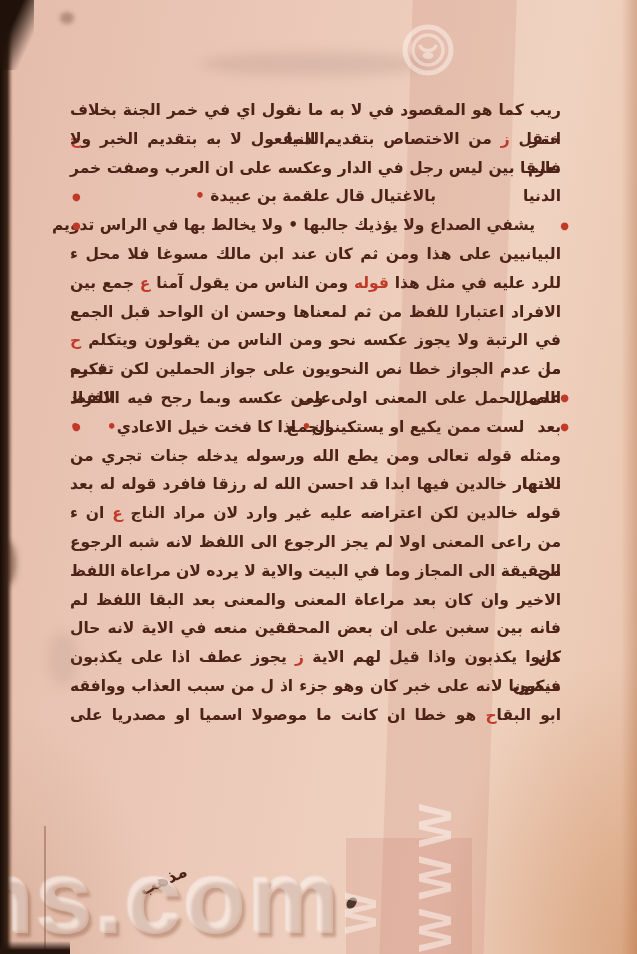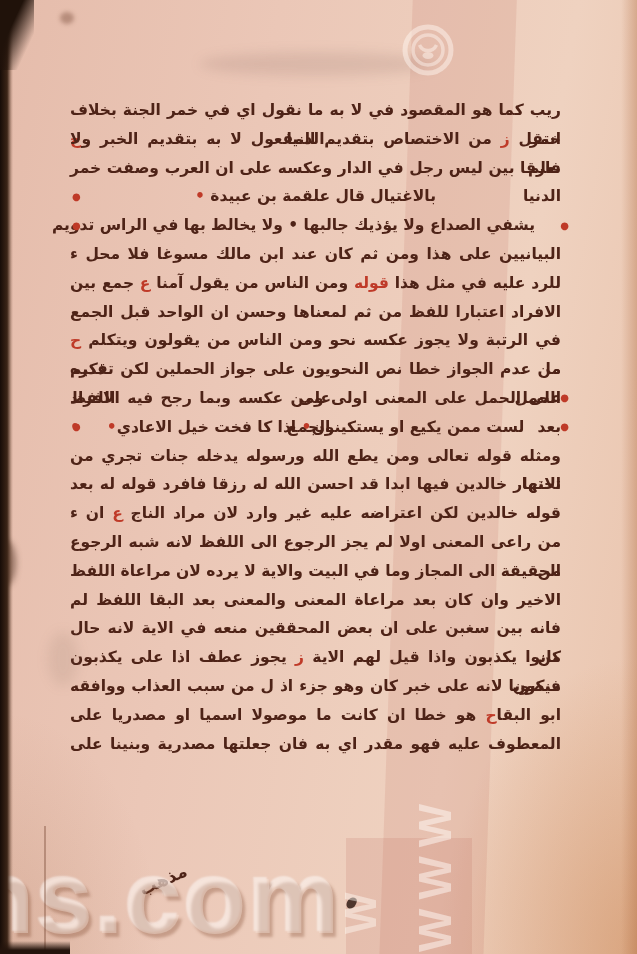--- a/index.html
+++ b/index.html
@@ -94,21 +94,20 @@
       <div class="line justify"><span class="ink">ومثله قوله تعالى ومن يطع الله ورسوله يدخله جنات تجري من تحتها</span></div>
       <div class="line justify"><span class="ink">الانهار خالدين فيها ابدا قد احسن الله له رزقا فافرد قوله له بعد</span></div>
       <div class="line justify"><span class="ink">قوله خالدين لكن اعتراضه عليه غير وارد لان مراد الناج </span><span class="red">ع</span><span class="ink"> ان ء</span></div>
       <div class="line justify"><span class="ink">من راعى المعنى اولا لم يجز الرجوع الى اللفظ لانه شبه الرجوع من</span></div>
       <div class="line justify"><span class="ink">الحقيقة الى المجاز وما في البيت والاية لا يرده لان مراعاة اللفظ</span></div>
       <div class="line justify"><span class="ink">الاخير وان كان بعد مراعاة المعنى والمعنى بعد البقا اللفظ لم</span></div>
       <div class="line justify"><span class="ink">فانه بين سغبن على ان بعض المحققين منعه في الاية لانه حال من</span></div>
       <div class="line justify"><span class="ink">كانوا يكذبون واذا قيل لهم الاية </span><span class="red">ز</span><span class="ink"> يجوز عطف اذا على يكذبون فيكون</span></div>
       <div class="line justify"><span class="ink">منصوبا لانه على خبر كان وهو جزء اذ ل من سبب العذاب ووافقه</span></div>
       <div class="line justify"><span class="ink">ابو البقا</span><span class="red">ح</span><span class="ink"> هو خطا ان كانت ما موصولا اسميا او مصدريا على</span></div>
-      <div class="line justify"><span class="ink">المعطوف عليه فهو مقدر اي به فان جعلتها مصدرية وبنينا على</span></div>
     </div>
 
   <div class="catchword">مذهب</div>
 
   <div class="inkdot"></div>
 
   <div class="nscom">ns.com</div>
   <div class="vwm">WWW</div>
   <div class="vwm2">W</div>
 

